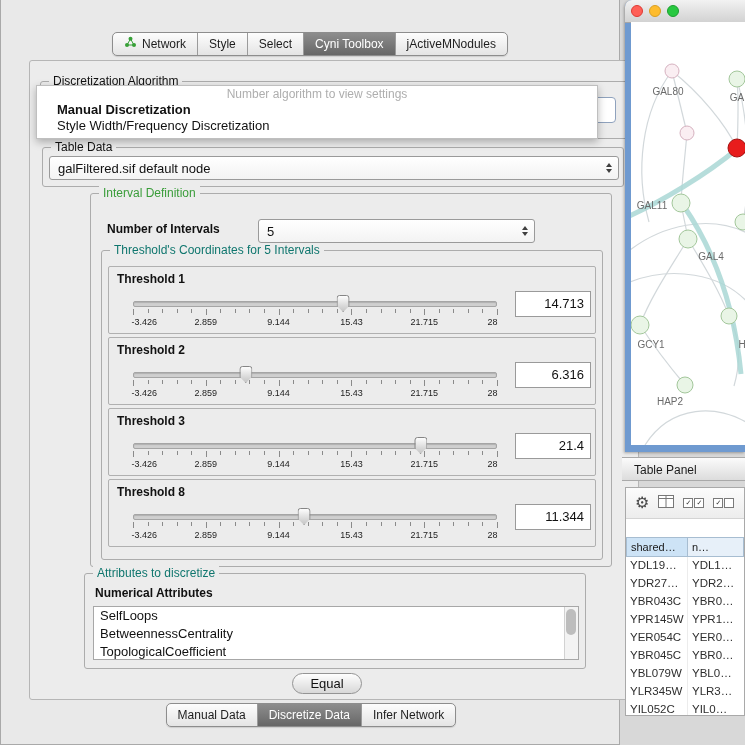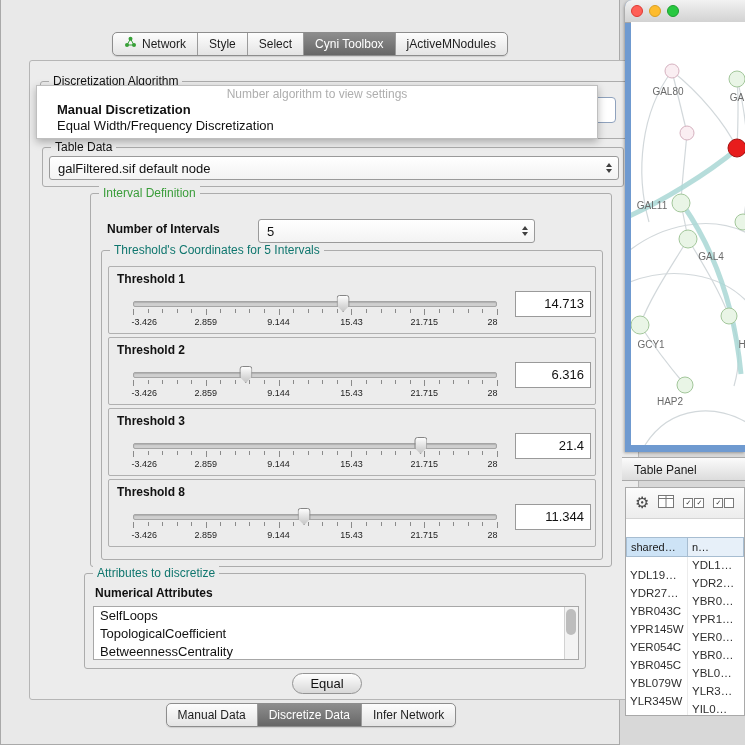--- a/index.html
+++ b/index.html
@@ -126,21 +126,21 @@
   .gear{font-size:16px;color:#4a4a4a;line-height:16px;}
   .cbpair{display:flex;gap:1px;}
   .cb{width:8px;height:8px;border:1px solid #7a7a7a;background:#fff;font-size:7px;
     line-height:8px;text-align:center;color:#333;}
   .tw-spacer{height:18px;}
   .tw-header{display:flex;height:20px;font-size:11px;color:#1a1a1a;}
   .th{box-sizing:border-box;padding:3px 4px;border:1px solid #a7bdd1;white-space:nowrap;overflow:hidden;}
   .th1{width:62px;background:#cde3f6;}
   .th2{flex:1;background:#e7f0f9;border-left:none;}
   .trow{display:flex;height:18px;font-size:11.5px;color:#2e2e2e;}
-  .trow .c1{width:62px;padding:12px 4px;box-sizing:border-box;border-right:1px solid #ececec;white-space:nowrap;overflow:hidden;}
+  .trow .c1{width:62px;padding:2px 4px;box-sizing:border-box;border-right:1px solid #ececec;white-space:nowrap;overflow:hidden;}
   .trow .c2{flex:1;padding:2px 4px;box-sizing:border-box;white-space:nowrap;overflow:hidden;}
 </style>
 </head>
 <body>
 
 <div class="left-window">
 
   <div class="tabs-row">
     <div class="seg">
       <div class="tab">
@@ -171,21 +171,21 @@
 
   <div class="content">
 
     <div class="group algo">
       <span class="gtitle black">Discretization Algorithm</span>
     </div>
     <div class="algo-combo"></div>
     <div class="dropdown-overlay">
       <div class="ph">Number algorithm to view settings</div>
       <div class="opt bold">Manual Discretization</div>
-      <div class="opt">Equal Width/Frequency Discretization</div>
+      <div class="opt">Style Width/Frequency Discretization</div>
     </div>
 
     <div class="group tdata">
       <span class="gtitle black">Table Data</span>
       <div class="combo tdata-combo">
         <span class="combo-text">galFiltered.sif default node</span>
         <span class="updown">
             <i class="up"></i>
             <i class="dn"></i>
           </span>
@@ -388,22 +388,22 @@
         </div>
       </div>
     </div>
 
     <div class="group attrs">
       <span class="gtitle blue">Attributes to discretize</span>
       <div class="bold alabel">Numerical Attributes</div>
       <div class="listbox">
         <div class="list-items" id="list-items">
             <div class="litem">SelfLoops</div>
+            <div class="litem">BetweennessCentrality</div>
             <div class="litem">TopologicalCoefficient</div>
-            <div class="litem">BetweennessCentrality</div>
           </div>
         <div class="vscroll">
           <div class="vthumb"></div>
         </div>
       </div>
     </div>
 
     <button class="apply">Equal</button>
   </div>
 

